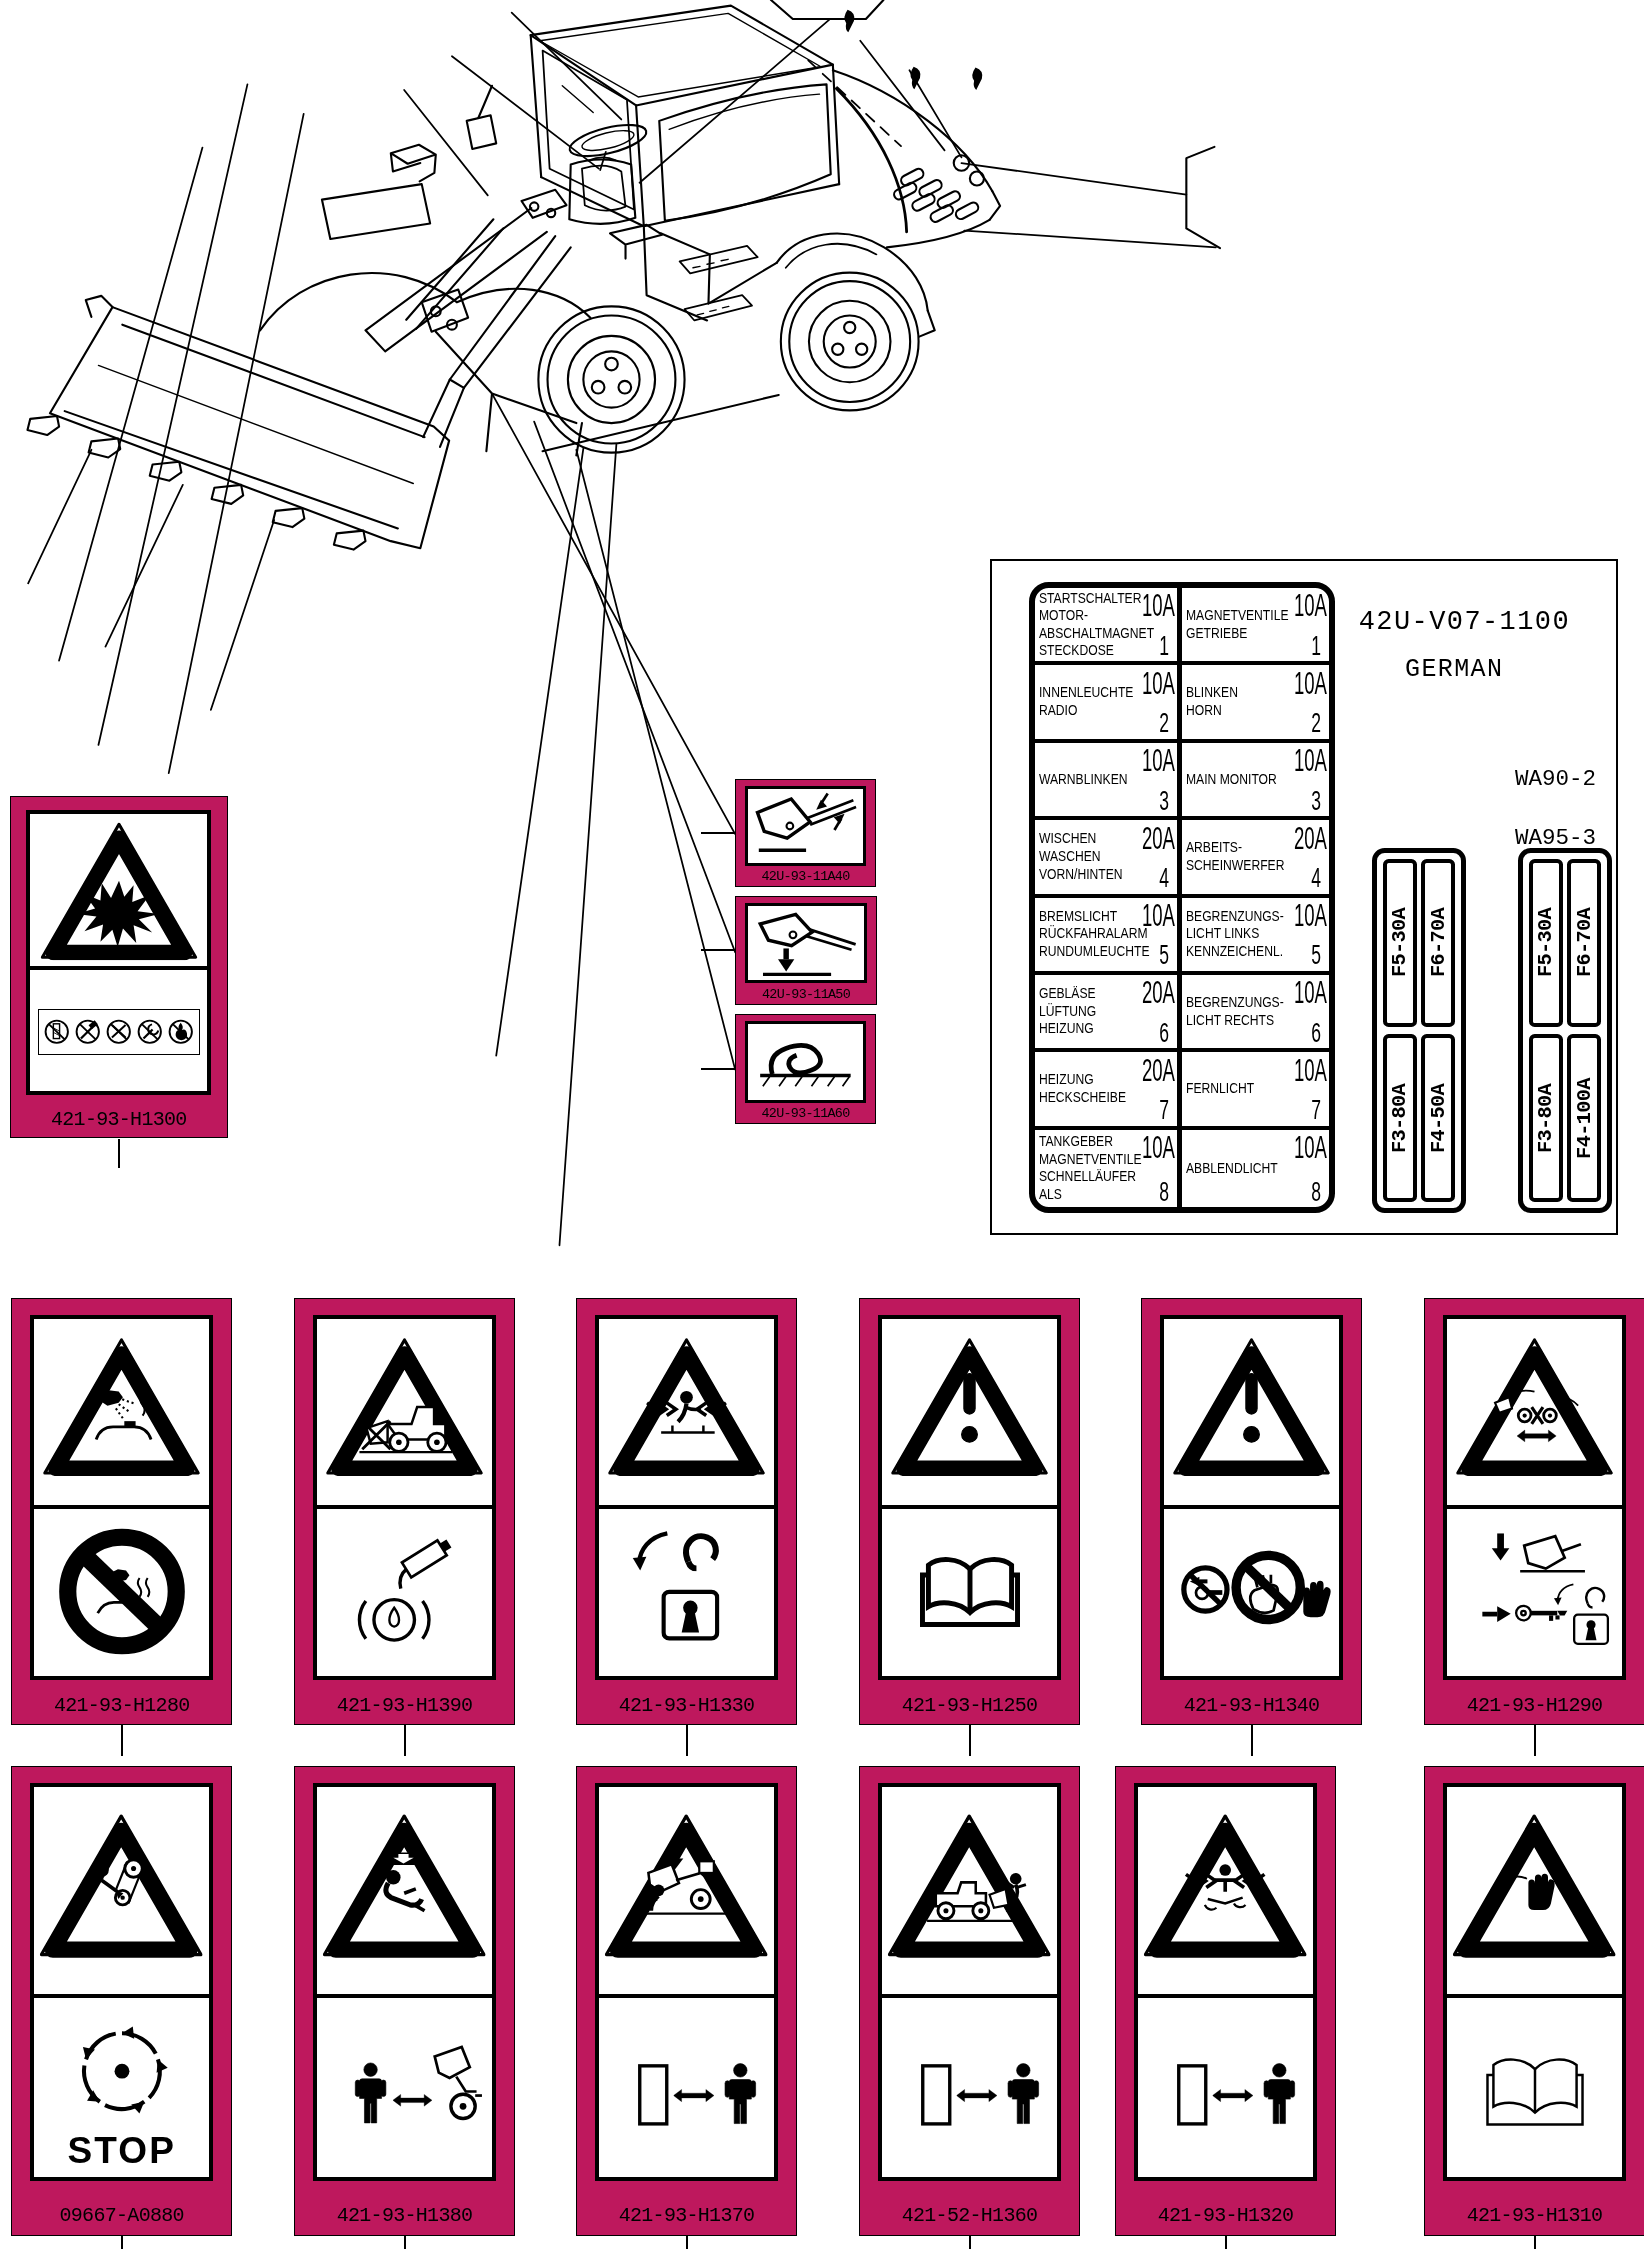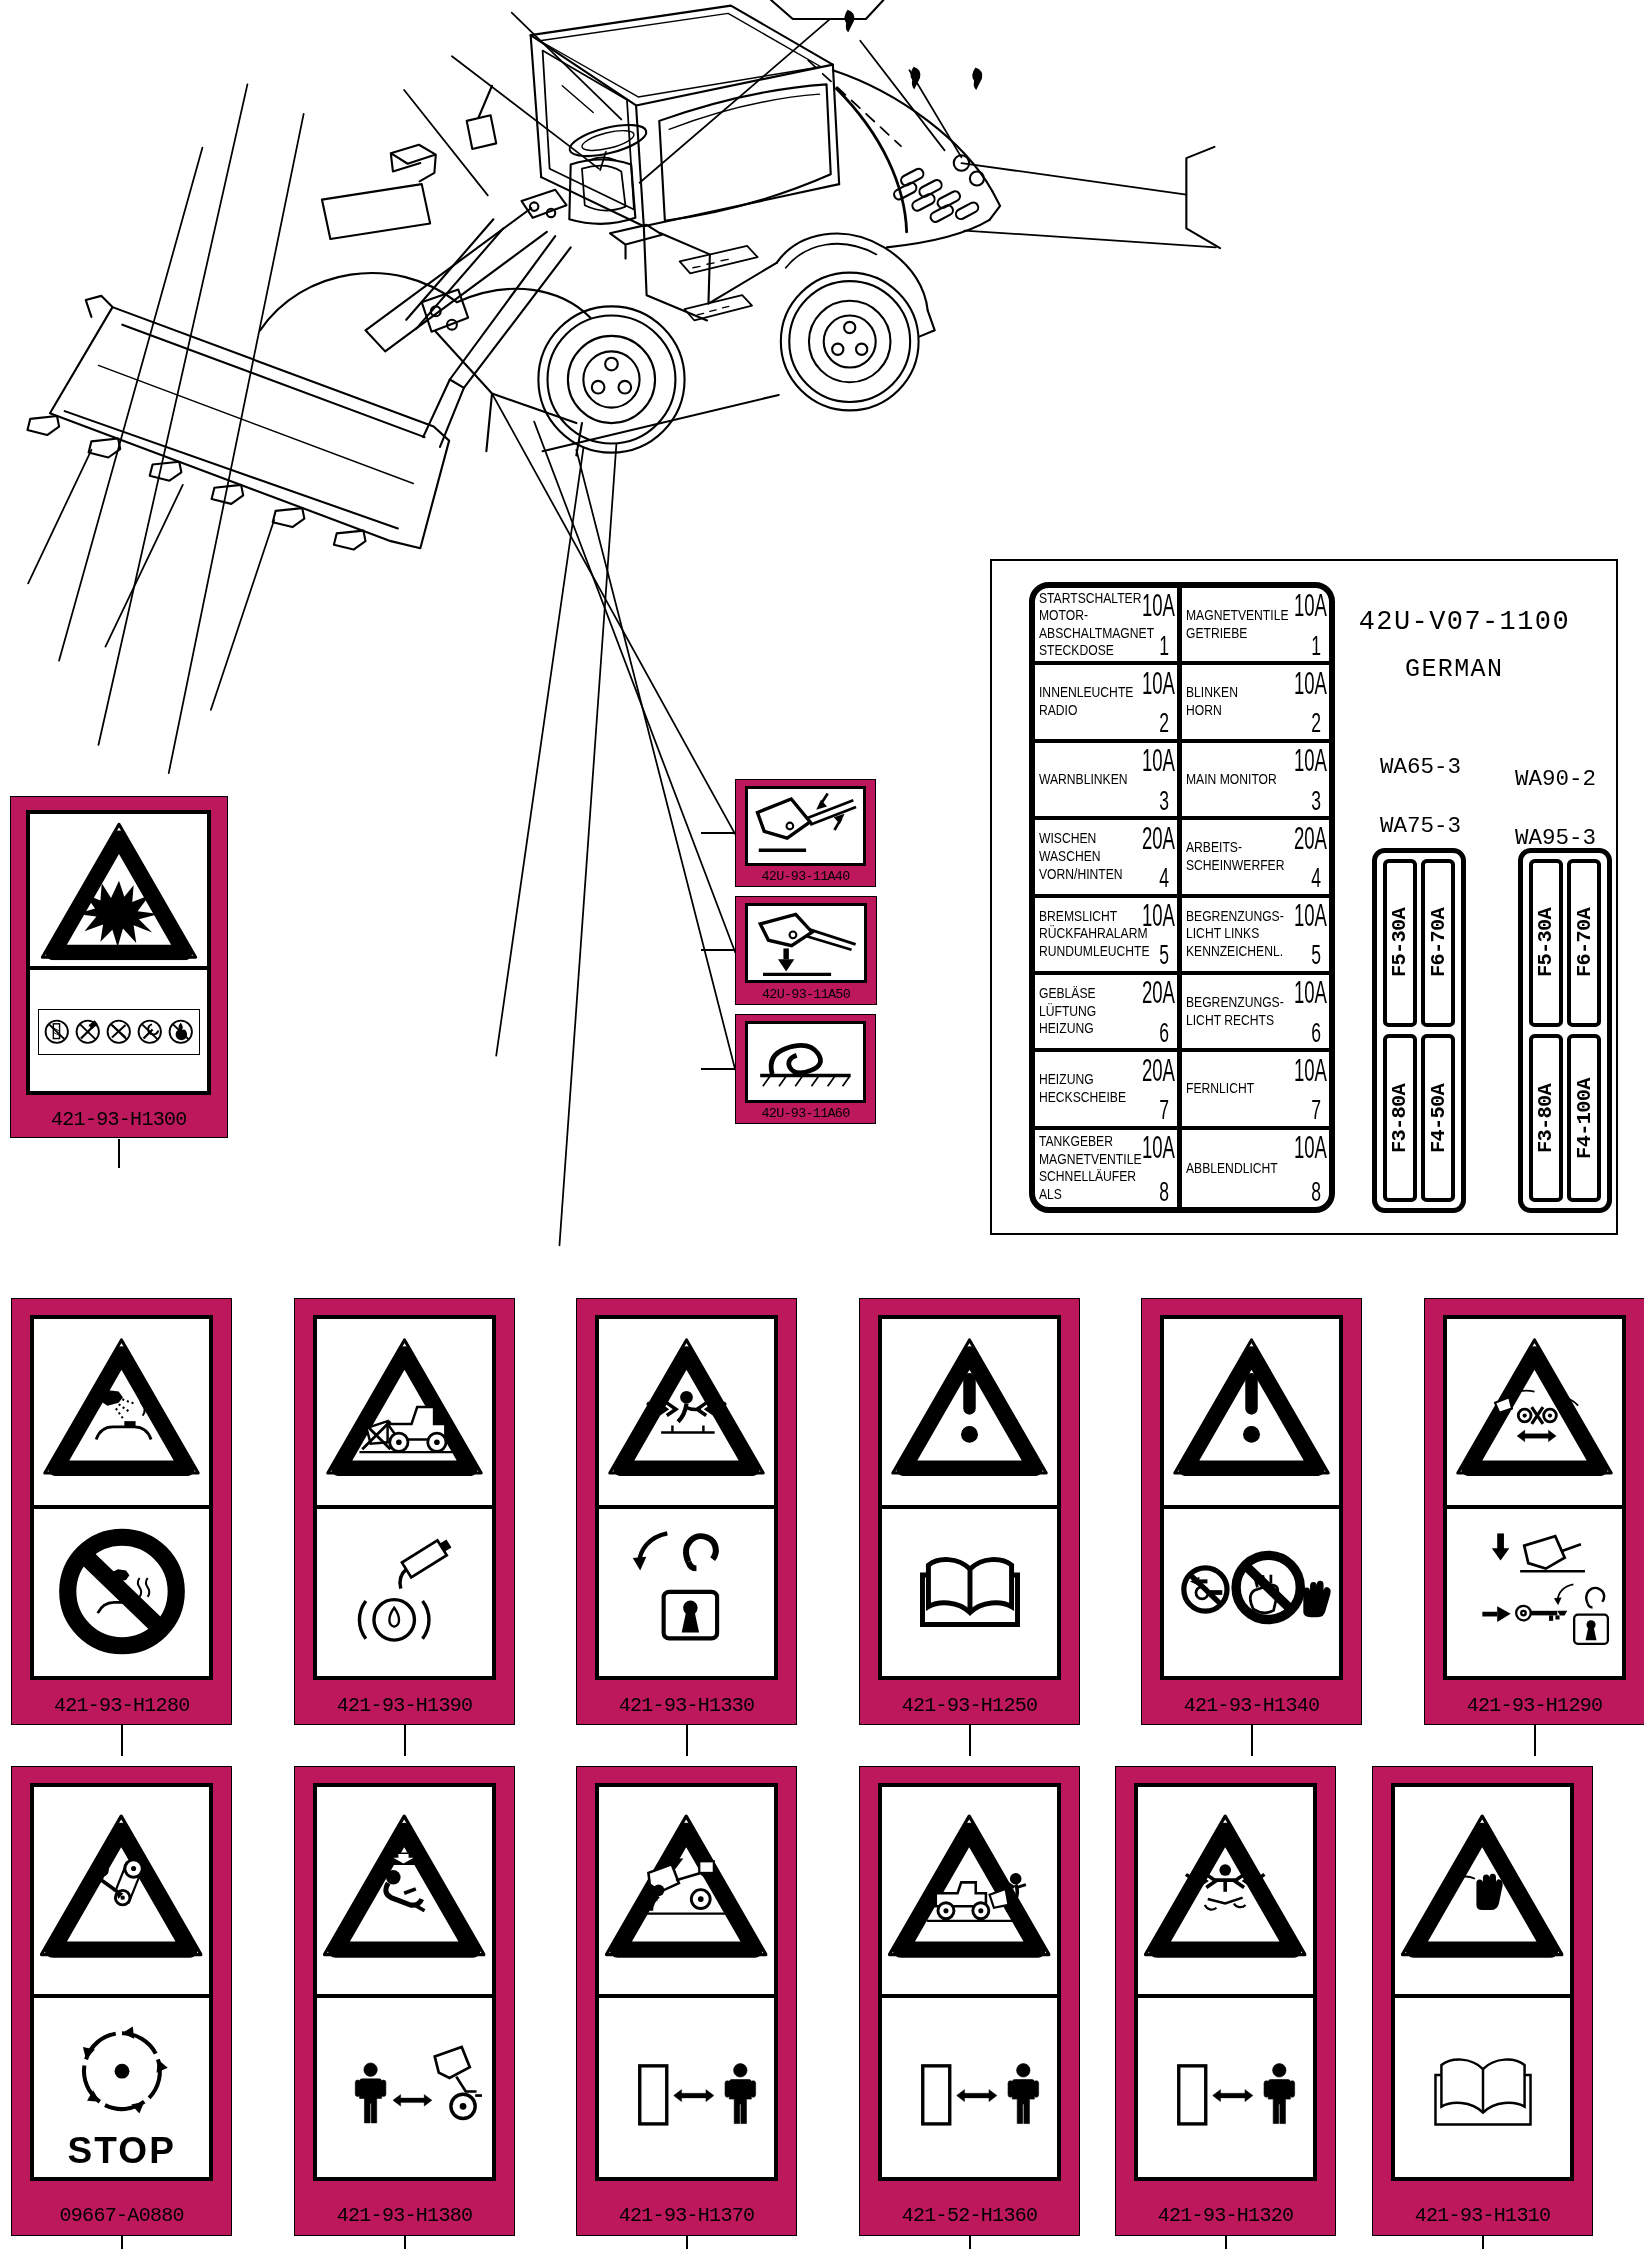--- a/index.html
+++ b/index.html
@@ -313,25 +313,20 @@
         <span class="num">8</span>
       </div>
     <div class="fc last">
         <span class="tx">ABBLENDLICHT</span>
         <span class="amp">10A</span>
         <span class="num">8</span>
       </div>
   </div>
   <div class="f-pn">42U-V07-1100</div>
   <div class="f-lang">GERMAN</div>
-  <div class="f-models" style="left:388px;top:162px">
-    <span style="display:block">WA65-3</span>
-    <span style="display:block">WA75-3</span>
-    <span style="display:block">WA85-3</span>
-  </div>
   <div class="f-models" style="left:523px;top:174px">
     <span style="display:block">WA90-2</span>
     <span style="display:block">WA95-3</span>
   </div>
   <div class="fblock" style="left:380px">
     <div class="fslot">
         <span>F5-30A</span>
       </div>
     <div class="fslot">
         <span>F6-70A</span>
@@ -758,21 +753,21 @@
         <rect x="50" y="72" width="40" height="86" stroke-width="5" fill="#fff"></rect>
         <use href="#s-darrow" x="100" y="100" width="60" height="32"></use>
         <use href="#s-man" x="170" y="56" width="58" height="116"></use>
       </svg>
     </div>
   </div>
   <div class="pn" style="bottom:8.4px">421-93-H1320</div>
   <div class="tick-v" style="bottom:-14px;height:12.7px"></div>
 </div>
 
-<div class="decal" style="left:1372px;top:1766px;width:221px;height:470px">
+<div class="decal" style="left:1424px;top:1766px;width:221px;height:470px">
   <div class="inner" style="left:18.3px;right:18.3px;top:15.5px;height:398px">
     <div class="sec-top" style="height:211px">
       <svg width="176" height="172" viewBox="0 0 240 235" stroke="#000" fill="none">
         <use href="#s-tri" x="8" y="8" width="224" height="204"></use>
         <path d="M76,114 q12,-22 34,-12" stroke-width="2.5"></path>
         <path d="M112,138 v-30 q0,-5 4.5,-5 q4.5,0 4.5,5 v-7 q0,-5 4.5,-5 q4.5,0 4.5,5 v-1 q0,-5 4.5,-5 q4.5,0 4.5,5 v7 q1,-5 5,-4 q5,1 4,9 l-5,24 q-2,9 -11,9 h-12 q-8,0 -8,-7 z" fill="#000" stroke="none"></path>
       </svg>
     </div>
     <div class="sec-bot" style="height:187px">
       <svg width="162" height="155" viewBox="0 0 240 220" stroke="#000" fill="none">

